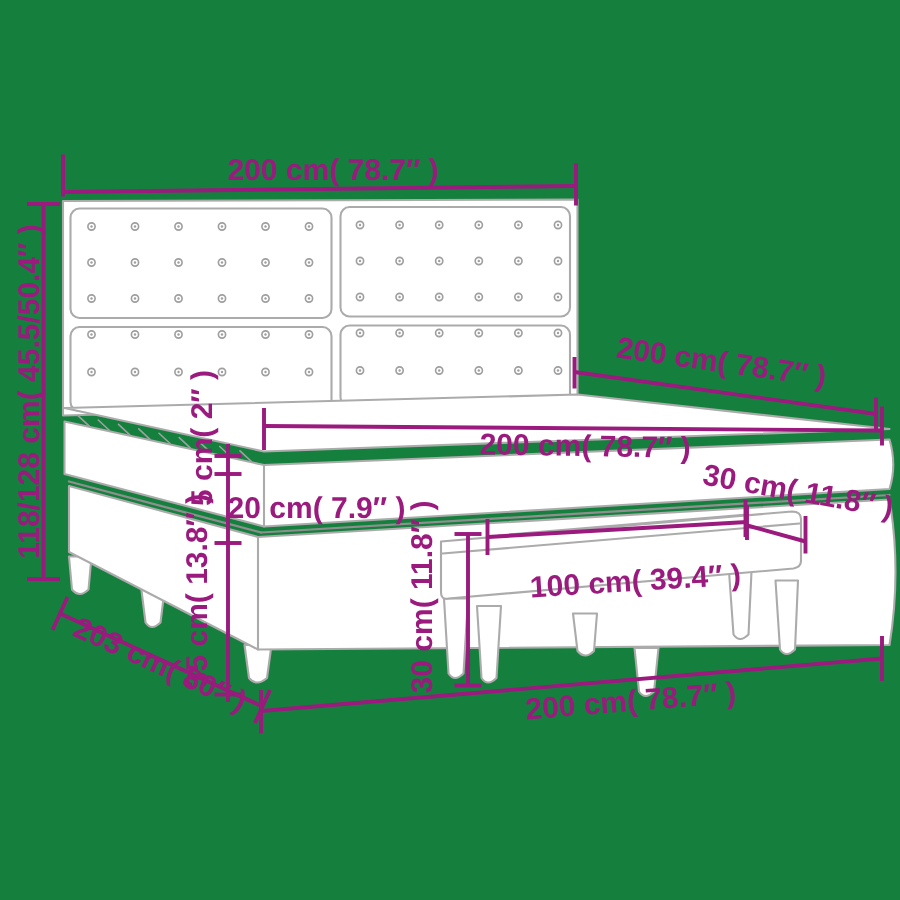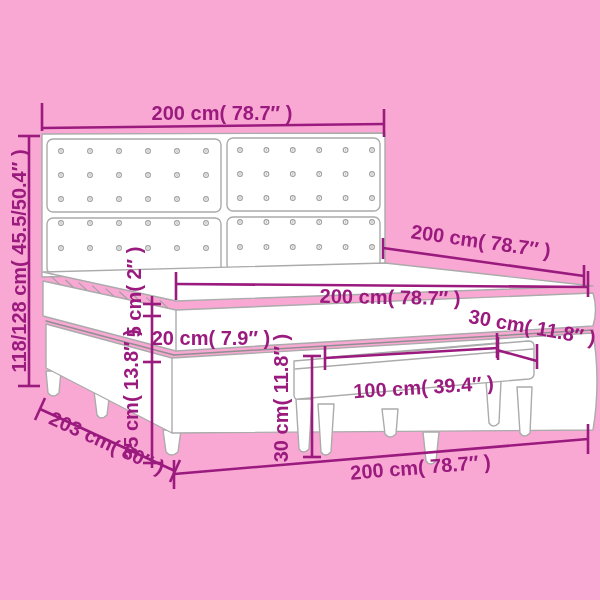--- a/index.html
+++ b/index.html
@@ -1,16 +1,16 @@
 <!DOCTYPE html>
 <html><head>
 <meta charset="utf-8">
 <style>
   html,body{margin:0;padding:0;background:#ffffff;width:600px;height:600px;overflow:hidden;}
-  #stage{position:relative;width:600px;height:600px;background:#f9a8d4;}
+  #stage{position:relative;width:600px;height:600px;background:#15803d;}
   svg{position:absolute;left:0;top:0;}
   .dim-text{font-family:"Liberation Sans","DejaVu Sans",sans-serif;font-weight:700;font-size:20px;}
 </style>
 </head>
 <body>
 
 <div id="stage">
 <svg width="600" height="600" viewBox="0 0 600 600">
 
   <g stroke="#ABABAB" stroke-width="1.4" fill="#ffffff" stroke-linejoin="round" stroke-linecap="round">

